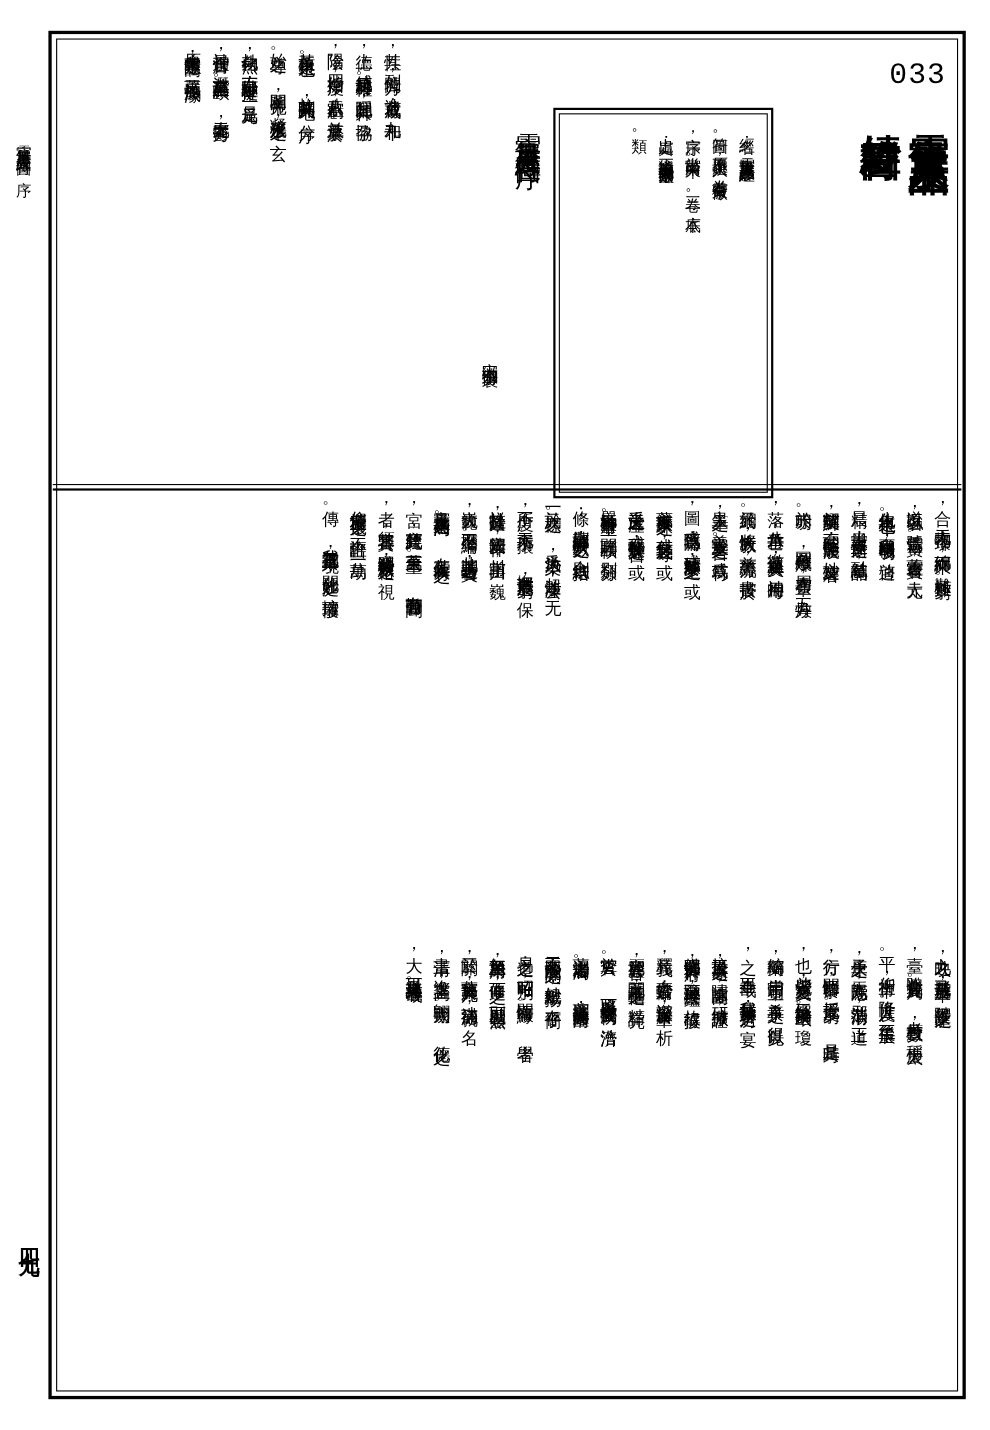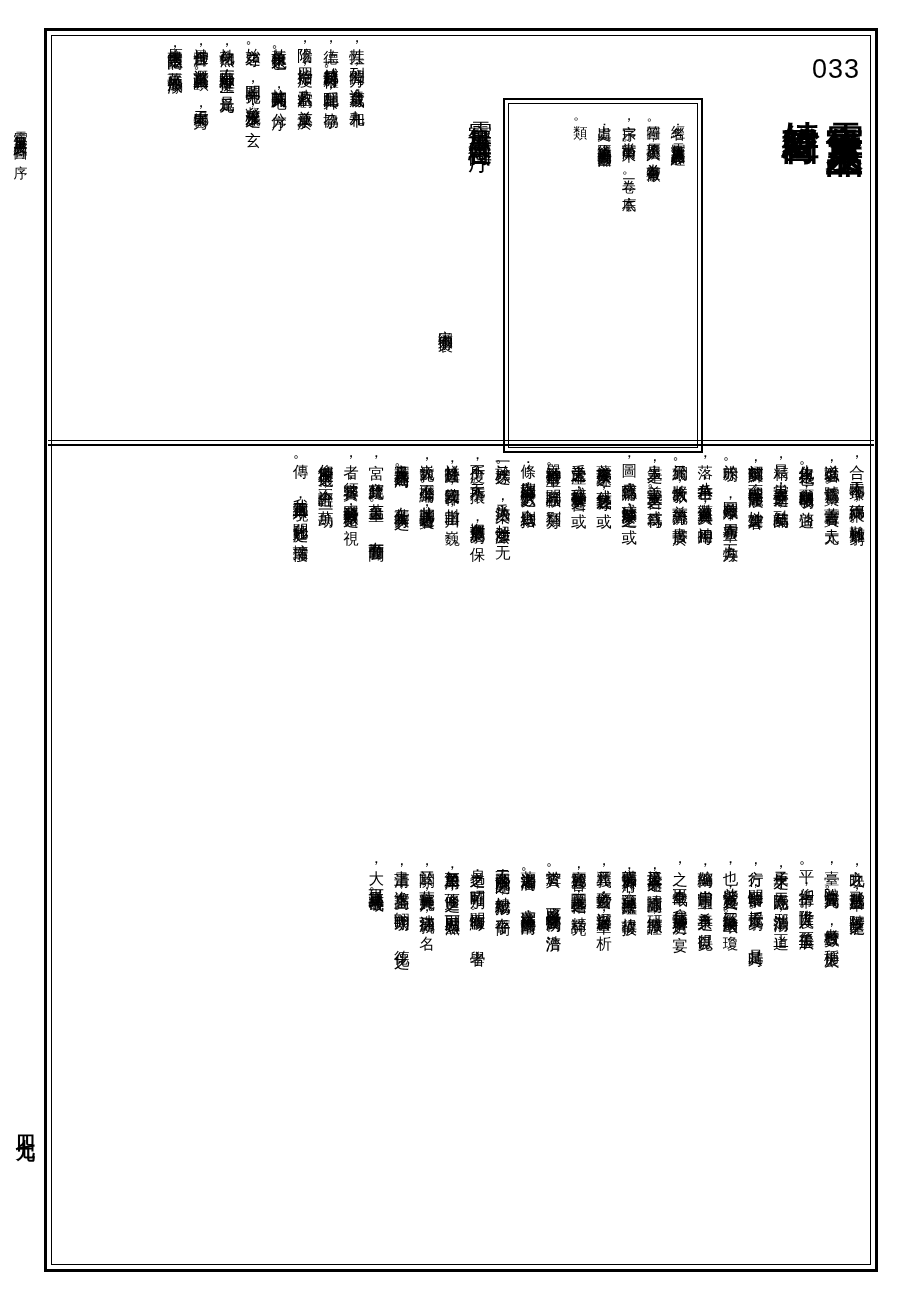--- a/index.html
+++ b/index.html
@@ -99,21 +99,21 @@
     top: 36px;
     width: 810px;
     height: 400px;
   }
 
   #doc-number {
     position: absolute;
     right: 6px;
     top: 18px;
     font-size: 27px;
-    font-family: Liberation Sans, sans-serif;
+    font-family: Liberation Mono, monospace;
     letter-spacing: 1px;
   }
 
   #main-title {
     position: absolute;
     right: 2px;
     top: 56px;
     font-size: 37px;
     font-weight: bold;
     letter-spacing: 3px;

